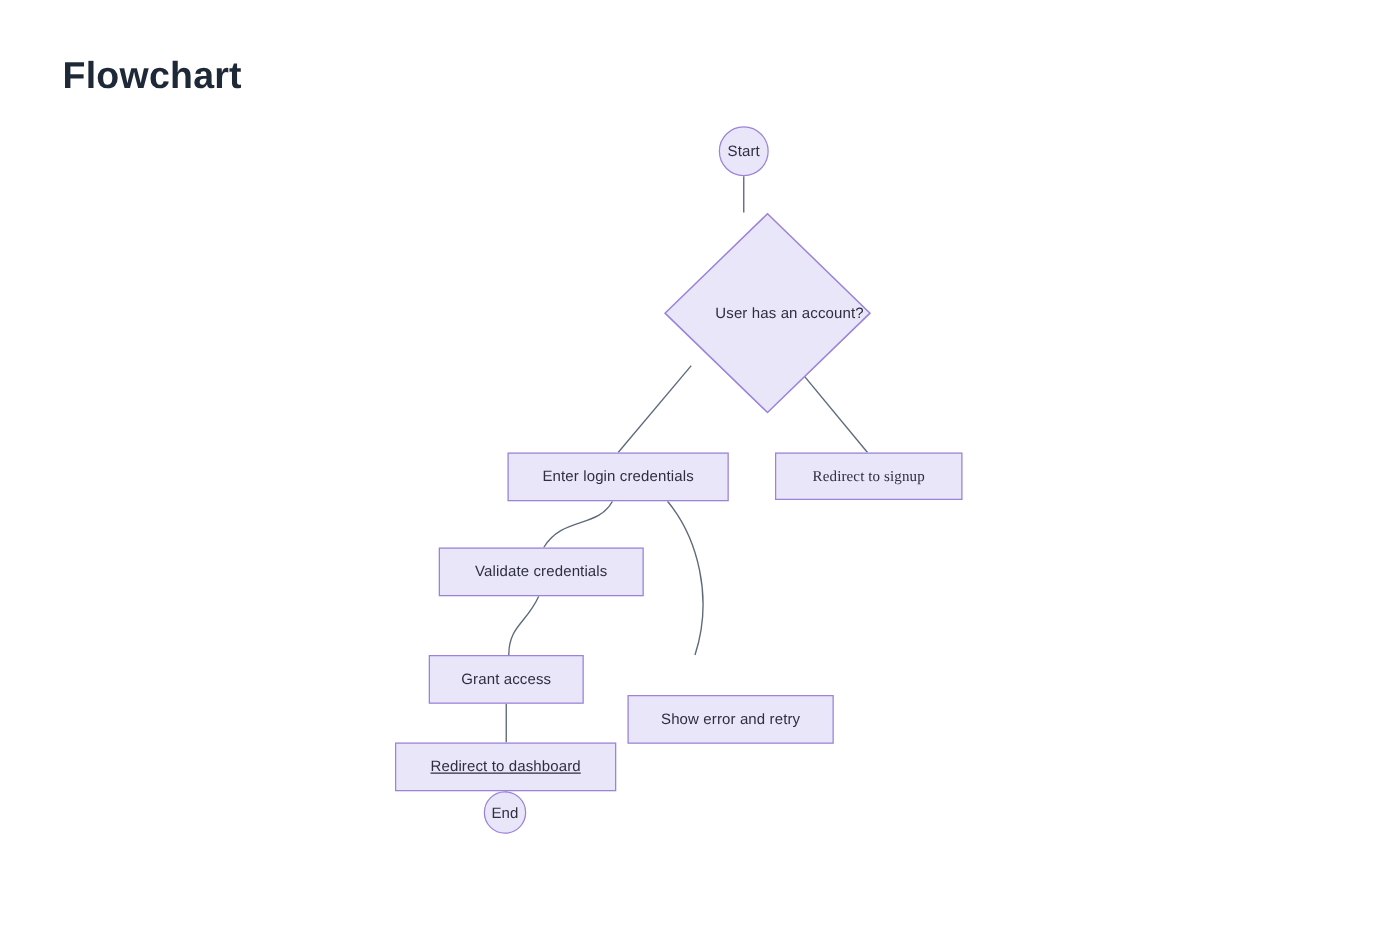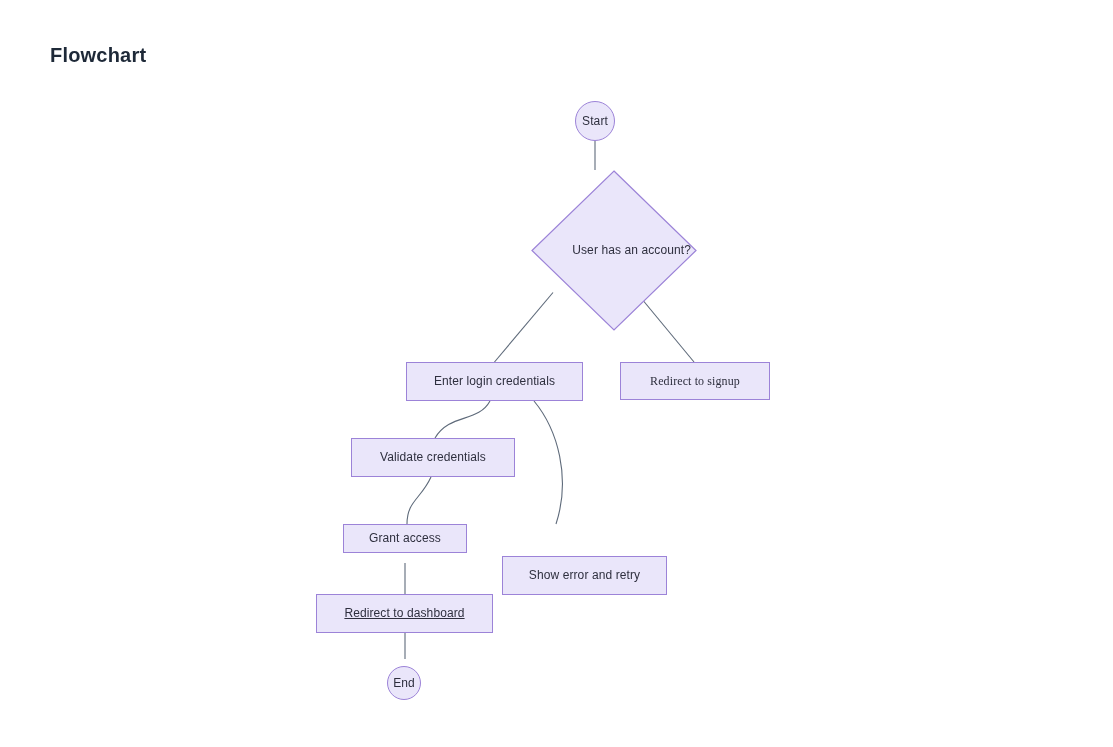--- a/index.html
+++ b/index.html
@@ -12,21 +12,21 @@
   }
   *{box-sizing:border-box;}
   html,body{margin:0;padding:0;}
   body{
     width:1113px;height:747px;position:relative;overflow:hidden;
     background:var(--background);
     font-family:"Liberation Sans","DejaVu Sans",sans-serif;
   }
   .page-title{
     position:absolute;left:50px;top:44px;margin:0;
-    font-size:20px;font-weight:800;letter-spacing:.2px;
+    font-size:30px;font-weight:800;letter-spacing:.2px;
     color:var(--title-text);
   }
   .edges{
     position:absolute;left:0;top:0;
   }
   .edges path{
     fill:none;stroke:var(--edge);stroke-width:1.1px;
   }
   .node{
     position:absolute;display:flex;align-items:center;justify-content:center;
@@ -74,27 +74,27 @@
 </div>
 
 <div class="node" style="left:620px;top:362px;width:150px;height:38px;font-family:Liberation Serif, serif;">
   <span class="node-label">Redirect to signup</span>
 </div>
 
 <div class="node" style="left:351px;top:438px;width:164px;height:39px;">
   <span class="node-label">Validate credentials</span>
 </div>
 
-<div class="node" style="left:343px;top:524px;width:124px;height:29px;">
+<div class="node" style="left:343px;top:524px;width:124px;height:39px;">
   <span class="node-label">Grant access</span>
 </div>
 
 <div class="node" style="left:502px;top:524px;width:165px;height:39px;margin-top:32px;">
   <span class="node-label">Show error and retry</span>
 </div>
 
 <div class="node" style="left:316px;top:594px;width:177px;height:39px;text-decoration:underline;">
   <span class="node-label">Redirect to dashboard</span>
 </div>
 
-<div class="node circle" style="left:387px;top:666px;width:34px;height:34px;">
+<div class="node circle" style="left:387px;top:633px;width:34px;height:34px;">
   <span class="node-label">End</span>
 </div>
 
 </body></html>

